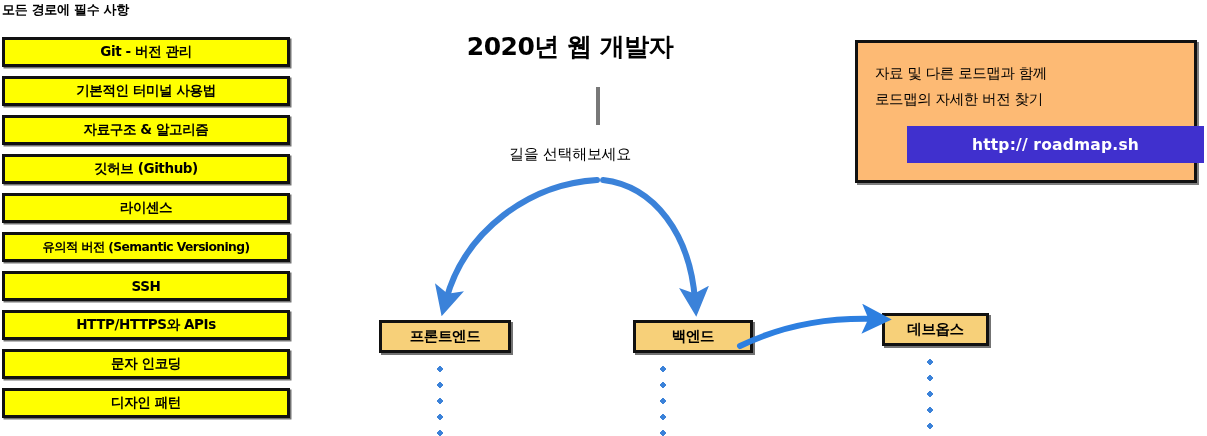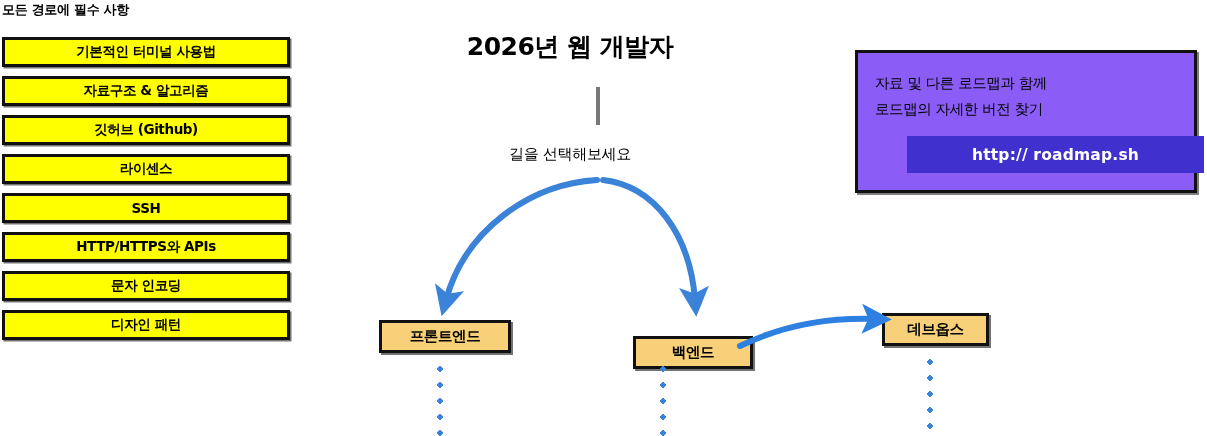--- a/index.html
+++ b/index.html
@@ -112,25 +112,25 @@
     top: 0px;
     width: 540px;
     height: 436px;
     pointer-events: none;
   }
 
   
   #info-box {
     position: absolute;
     left: 855px;
-    top: 50px;
+    top: 40px;
     width: 342px;
     height: 143px;
     box-sizing: border-box;
-    background: #8b5cf6;
+    background: #fdba74;
     border: 3px solid #111111;
     box-shadow: 2px 2px 0 rgba(0,0,0,0.5);
   }
   #info-text {
     position: absolute;
     left: 17px;
     top: 17px;
     font-size: 14.5px;
     line-height: 26px;
     letter-spacing: -0.4px;
@@ -169,21 +169,21 @@
     box-shadow: 2px 2px 0 rgba(0,0,0,0.55);
   }
   .path-node-label {
     font-size: 14.5px;
     font-weight: 700;
     letter-spacing: -0.4px;
     color: #000000;
     white-space: nowrap;
   }
   #node-frontend { left: 379px; top: 320px; width: 132px; }
-  #node-backend  { left: 633px; top: 336px; width: 120px; }
+  #node-backend  { left: 633px; top: 320px; width: 120px; }
   #node-devops   { left: 882px; top: 313px; width: 107px; }
 
   .dotted-stem {
     position: absolute;
     width: 6px;
     background-image: radial-gradient(circle, #3b82d9 2.6px, rgba(0,0,0,0) 2.9px);
     background-size: 6px 16px;
     background-repeat: repeat-y;
     background-position: center top;
   }
@@ -202,37 +202,43 @@
 </style>
 </head>
 <body>
 
 <div id="left-column">
 
   <div id="essentials-heading">모든 경로에 필수 사항</div>
 
   <div id="essentials-list">
 
+    <div class="essential-box">
+      <span class="essential-label">Git - 버전 관리</span>
+    </div>
 
     <div class="essential-box">
       <span class="essential-label">기본적인 터미널 사용법</span>
     </div>
 
     <div class="essential-box">
       <span class="essential-label">자료구조 &amp; 알고리즘</span>
     </div>
 
     <div class="essential-box">
       <span class="essential-label">깃허브 (Github)</span>
     </div>
 
     <div class="essential-box">
       <span class="essential-label">라이센스</span>
     </div>
 
+    <div class="essential-box">
+      <span class="essential-label small">유의적 버전 (Semantic Versioning)</span>
+    </div>
 
     <div class="essential-box">
       <span class="essential-label">SSH</span>
     </div>
 
     <div class="essential-box">
       <span class="essential-label">HTTP/HTTPS와 APIs</span>
     </div>
 
     <div class="essential-box">
@@ -242,21 +248,21 @@
     <div class="essential-box">
       <span class="essential-label">디자인 패턴</span>
     </div>
 
   </div>
 </div>
 
 <div id="center-column">
 
   <div id="main-title">
-    <span class="year">2026</span><span>년 웹 개발자</span>
+    <span class="year">2020</span><span>년 웹 개발자</span>
   </div>
 
   <div id="title-stem"></div>
 
   <div id="choose-path-label">길을 선택해보세요</div>
 
   <svg id="branch-arrows" viewBox="0 0 540 436">
     <defs>
       <marker id="arrowheadBlue" markerWidth="5" markerHeight="5" refX="2.2" refY="2.5" orient="auto">
         <path d="M0,0 L5,2.5 L0,5 L1.1,2.5 Z" fill="#3b82d9"></path>

